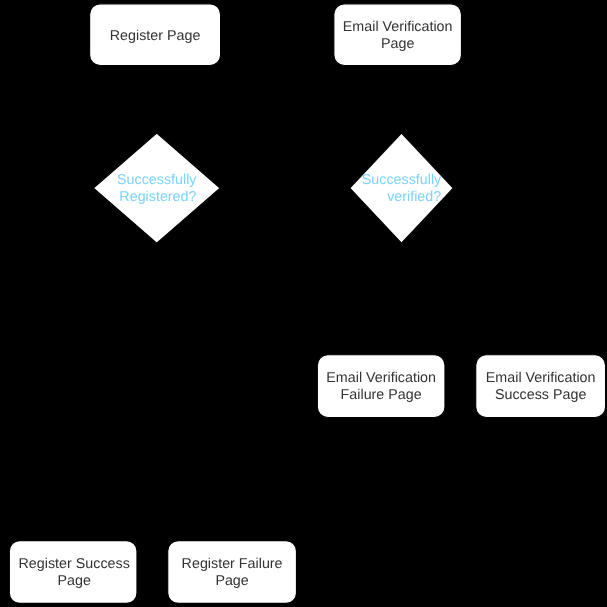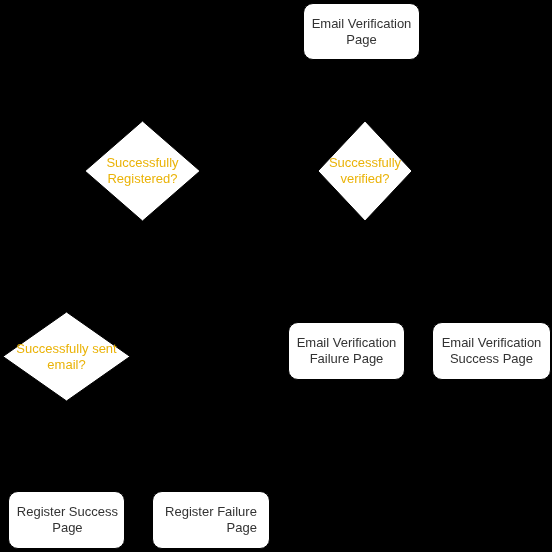--- a/index.html
+++ b/index.html
@@ -46,64 +46,61 @@
     height: 100%;
   }
   .decision .shape polygon {
     fill: #ffffff;
     stroke: #000000;
     stroke-width: 1;
   }
   .decision .label {
     position: relative;
     z-index: 2;
-    color: #eab308;
+    color: #7dd3fc;
     font-size: 13px;
     line-height: 16px;
     white-space: pre-line;
+    text-align: right;
   }
 </style>
 </head>
 <body>
 
 <div id="canvas">
+    <div class="node process" style="left: 81px; top: 3px; width: 120px; height: 57px;">
+      <div class="label">Register Page</div>
+    </div>
     <div class="node process" style="left: 303px; top: 3px; width: 117px; height: 57px;">
       <div class="label">Email Verification
 Page</div>
     </div>
     <div class="node decision" style="left: 85px; top: 121px; width: 115px; height: 100px;">
       <svg class="shape" viewBox="0 0 115 100" preserveAspectRatio="none">
         <polygon points="57.5,0 115,50 57.5,100 0,50" fill="#ffffff" stroke="#000000"></polygon>
       </svg>
       <div class="label">Successfully
 Registered?</div>
     </div>
     <div class="node decision" style="left: 318px; top: 121px; width: 94px; height: 100px;">
       <svg class="shape" viewBox="0 0 94 100" preserveAspectRatio="none">
         <polygon points="47,0 94,50 47,100 0,50" fill="#ffffff" stroke="#000000"></polygon>
       </svg>
       <div class="label">Successfully
 verified?</div>
     </div>
-    <div class="node decision" style="left: 3px; top: 312px; width: 127px; height: 89px;">
-      <svg class="shape" viewBox="0 0 127 89" preserveAspectRatio="none">
-        <polygon points="63.5,0 127,44.5 63.5,89 0,44.5" fill="#ffffff" stroke="#000000"></polygon>
-      </svg>
-      <div class="label">Successfully sent
-email?</div>
-    </div>
     <div class="node process" style="left: 288px; top: 322px; width: 117px; height: 58px;">
       <div class="label">Email Verification
 Failure Page</div>
     </div>
     <div class="node process" style="left: 432px; top: 322px; width: 119px; height: 58px;">
       <div class="label">Email Verification
 Success Page</div>
     </div>
     <div class="node process" style="left: 8px; top: 491px; width: 117px; height: 58px; justify-content: flex-end;">
       <div class="label">Register Success
 Page</div>
     </div>
-    <div class="node process" style="left: 152px; top: 491px; width: 118px; height: 58px; text-align: right;">
+    <div class="node process" style="left: 152px; top: 491px; width: 118px; height: 58px;">
       <div class="label">Register Failure
 Page</div>
     </div>
   </div>
 
 </body></html>

